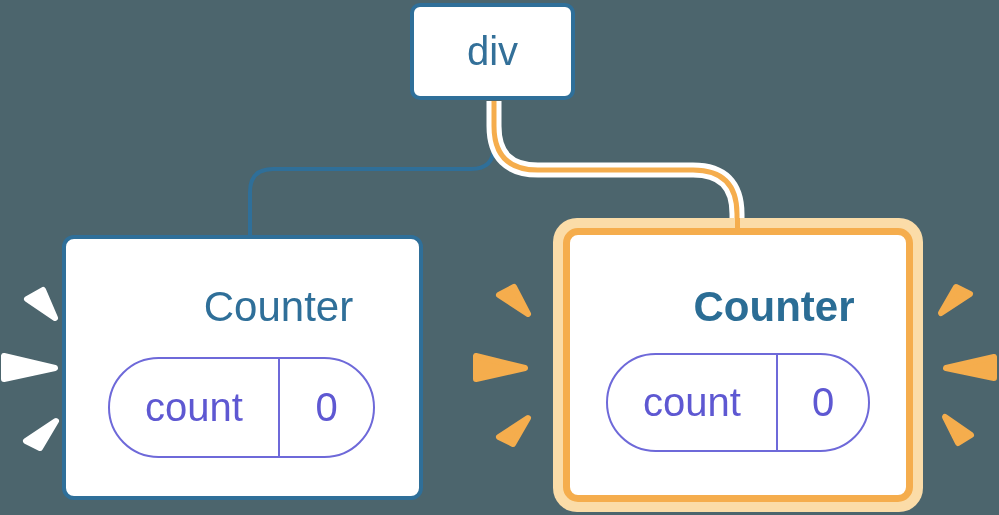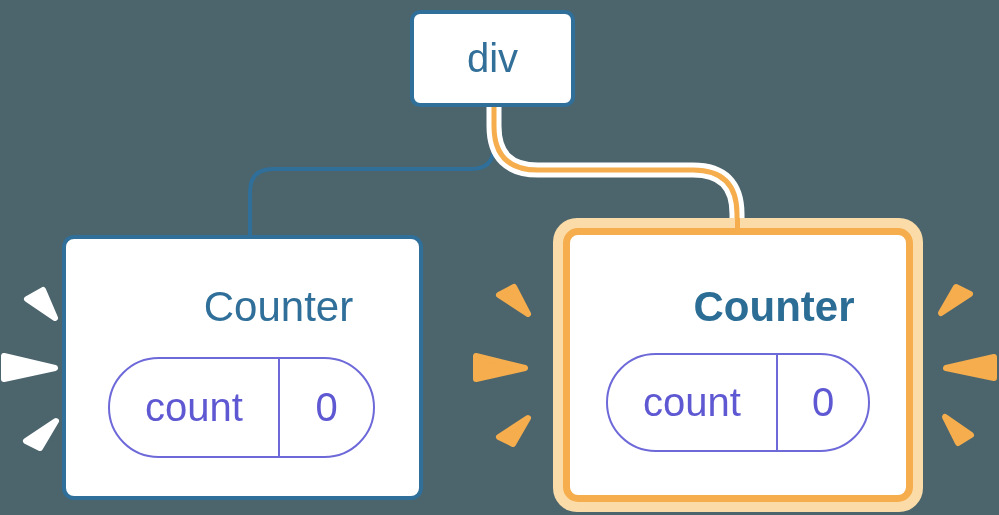--- a/index.html
+++ b/index.html
@@ -7,21 +7,21 @@
     width:999px;height:515px;position:relative;overflow:hidden;
     background:#4C656D;
     font-family:"Liberation Sans", sans-serif;
   }
   #scene-svg{position:absolute;left:0;top:0;z-index:1;}
   .node-box{
     position:absolute;background:#fff;box-sizing:border-box;
     border:4px solid #2F6F99;border-radius:10px;z-index:2;
     display:flex;align-items:center;justify-content:center;
   }
-  #root-node{left:410px;top:10px;width:165px;height:97px;}
+  #root-node{left:410px;top:3px;width:165px;height:97px;}
   #root-node .node-label{color:#337099;font-size:40px;font-weight:500;}
   .card{
     position:absolute;background:#fff;box-sizing:border-box;
     border:4px solid #2F6F99;border-radius:12px;z-index:2;
   }
   #left-counter-card{left:62px;top:235px;width:361px;height:265px;}
   .highlight-card{
     position:absolute;box-sizing:border-box;z-index:2;
     background:#FBDCA8;border-radius:24px;padding:10px;
   }

